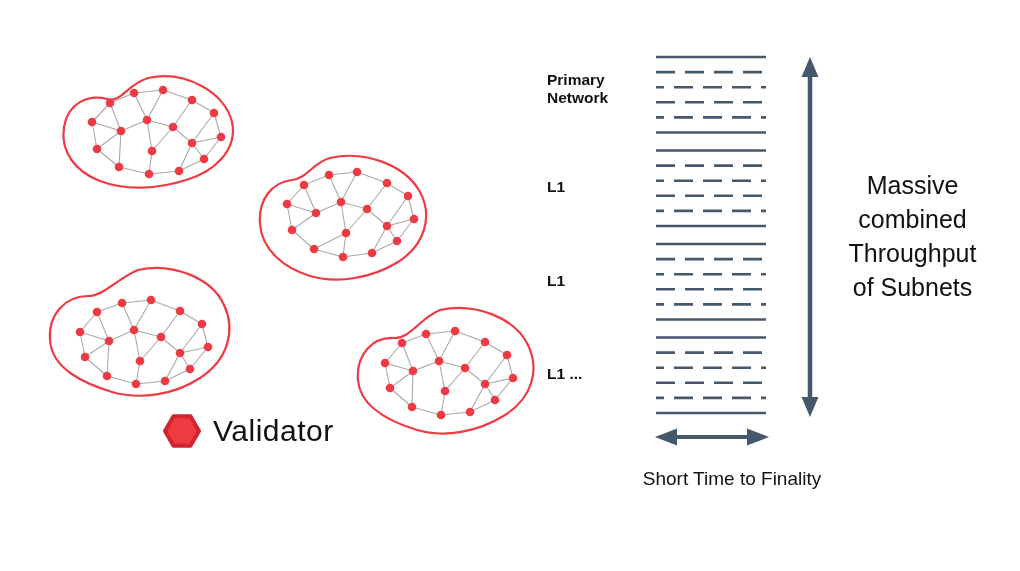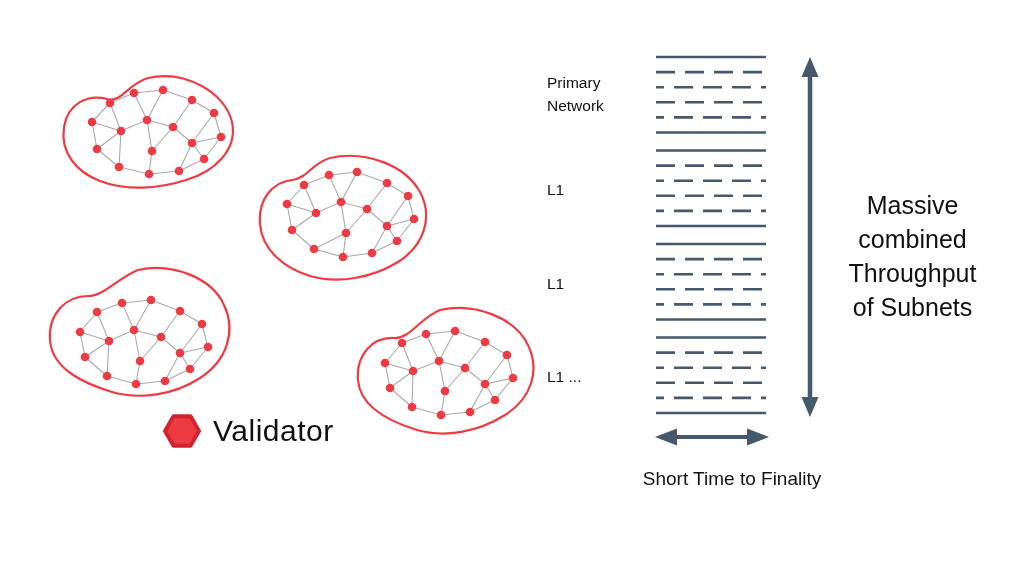--- a/index.html
+++ b/index.html
@@ -2,22 +2,22 @@
 <html style="--red: #ee3b43; --red-dark: #d2232e; --edge-gray: #a9a9a9; --slate: #45586c; --text: #111111;"><head>
 <meta charset="utf-8">
 <style>
   html,body{margin:0;padding:0;background:#fff;}
   .canvas{
     position:relative;width:1020px;height:571px;background:#ffffff;overflow:hidden;
     font-family:"Liberation Sans",sans-serif;
   }
   .canvas > svg{position:absolute;left:0;top:0;}
   .lbl{position:absolute;color:#111111;}
-  .stack-lbl{font-weight:normal;font-size:15.5px;line-height:23px;}
-  .throughput{font-size:25px;line-height:34px;text-align:center;margin-top:20px;}
+  .stack-lbl{font-weight:bold;font-size:15.5px;line-height:18px;}
+  .throughput{font-size:25px;line-height:34px;text-align:center;}
   .finality{font-size:19px;text-align:center;}
   .validator{font-weight:normal;font-size:30px;letter-spacing:0.5px;}
   .blob{fill:#ffffff;stroke:var(--red);stroke-width:2.2;}
   .arrow{stroke:var(--slate);}
   .arrowhead{fill:var(--slate);}
   .hex{fill:var(--red);stroke:var(--red-dark);stroke-width:4;stroke-linejoin:round;}
 </style>
 </head>
 <body>
 

